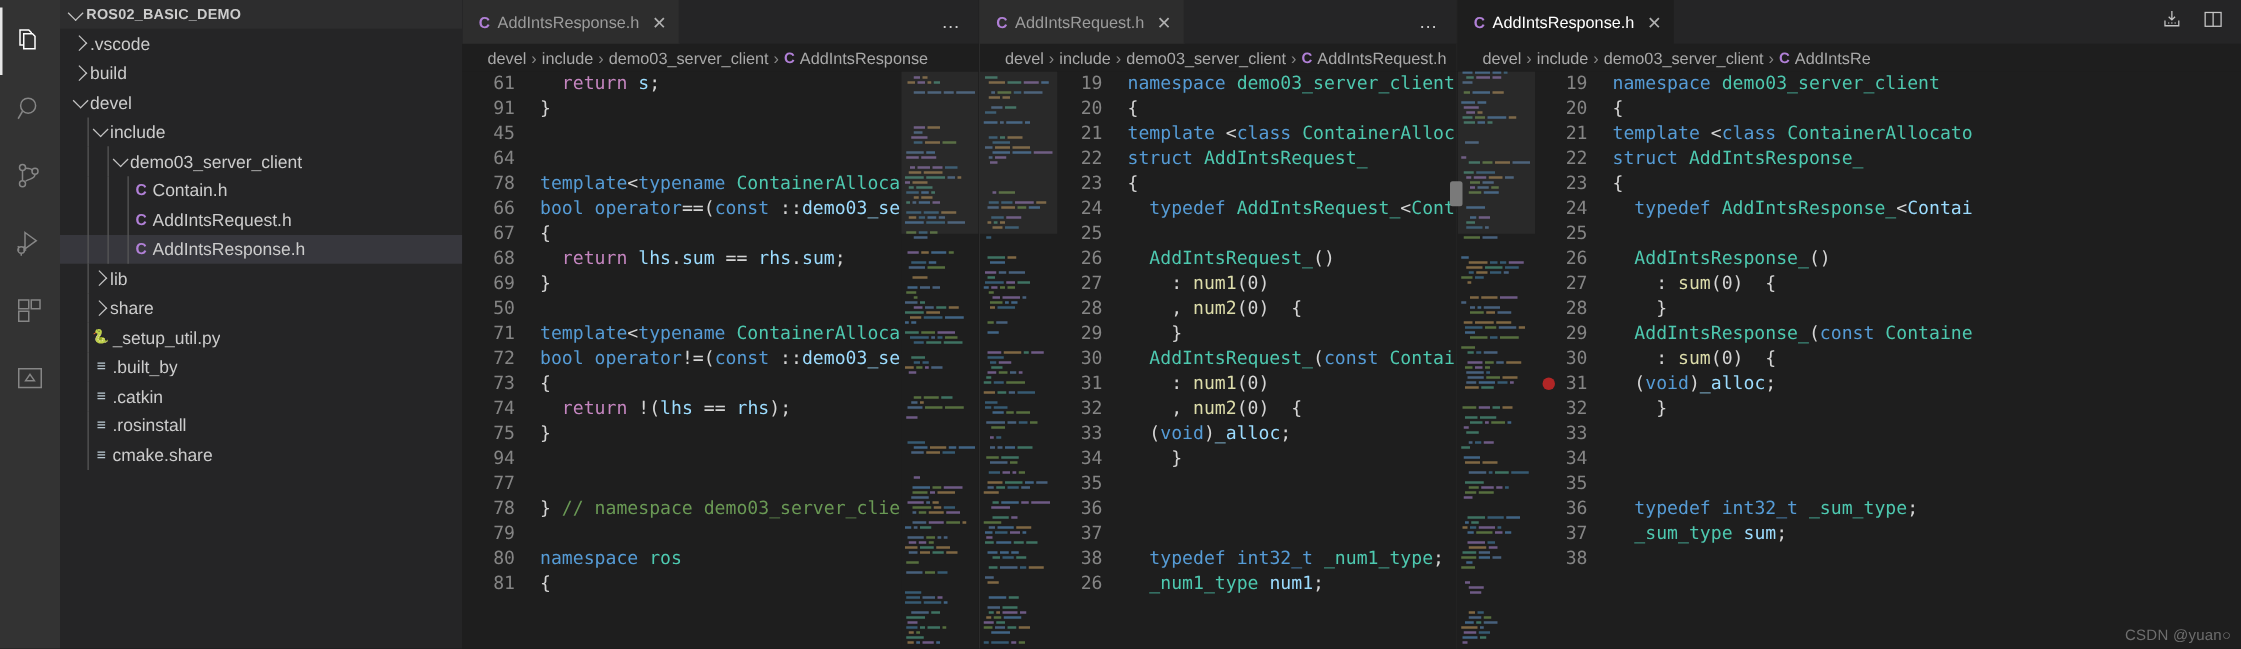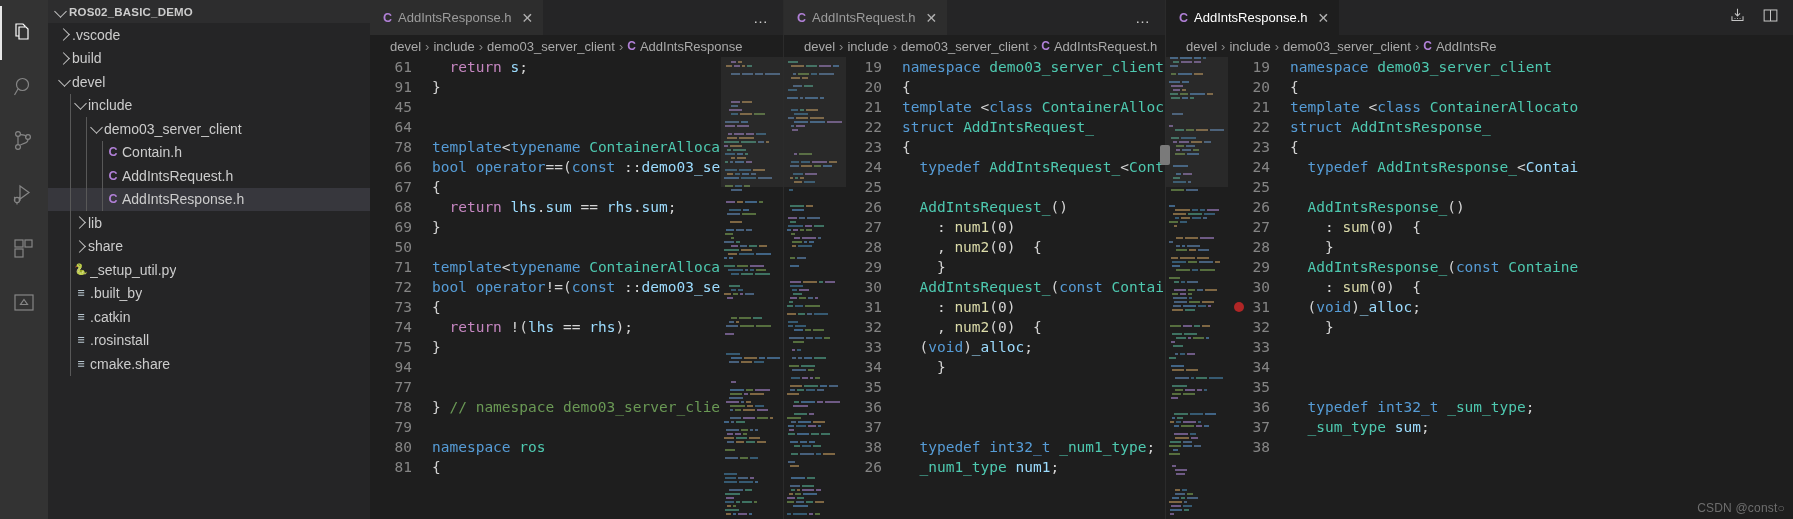--- a/index.html
+++ b/index.html
@@ -1585,19 +1585,19 @@
             <div class="ln" style="position: relative;">31<span class="bp" style="top: 5px;"></span></div>
             <div class="ln">32</div>
             <div class="ln">33</div>
             <div class="ln">34</div>
             <div class="ln">35</div>
             <div class="ln">36</div>
             <div class="ln">37</div>
             <div class="ln">38</div>
           </div>
         <div class="code" id="code-3"><div class="cl"><span style="padding-left:8px"><span class="k">namespace</span> <span class="ty">demo03_server_client</span></span></div><div class="cl"><span style="padding-left:8px"><span class="pn">{</span></span></div><div class="cl"><span style="padding-left:8px"><span class="k">template</span> <span class="pn">&lt;</span><span class="k">class</span> <span class="ty">ContainerAllocato</span></span></div><div class="cl"><span style="padding-left:8px"><span class="k">struct</span> <span class="ty">AddIntsResponse_</span></span></div><div class="cl"><span style="padding-left:8px"><span class="pn">{</span></span></div><div class="cl"><span style="padding-left:8px">  <span class="k">typedef</span> <span class="ty">AddIntsResponse_</span><span class="pn">&lt;</span><span class="va">Contai</span></span></div><div class="cl"><span style="padding-left:8px"></span></div><div class="cl"><span style="padding-left:8px">  <span class="ty">AddIntsResponse_</span><span class="pn">()</span></span></div><div class="cl"><span style="padding-left:8px">    <span class="pn">:</span> <span class="fn">sum</span><span class="pn">(</span><span class="pn">0</span><span class="pn">)</span>  <span class="pn">{</span></span></div><div class="cl"><span style="padding-left:8px">    <span class="pn">}</span></span></div><div class="cl"><span style="padding-left:8px">  <span class="ty">AddIntsResponse_</span><span class="pn">(</span><span class="k">const</span> <span class="ty">Containe</span></span></div><div class="cl"><span style="padding-left:8px">    <span class="pn">:</span> <span class="fn">sum</span><span class="pn">(</span><span class="pn">0</span><span class="pn">)</span>  <span class="pn">{</span></span></div><div class="cl"><span style="padding-left:8px">  <span class="pn">(</span><span class="k">void</span><span class="pn">)</span><span class="va">_alloc</span><span class="pn">;</span></span></div><div class="cl"><span style="padding-left:8px">    <span class="pn">}</span></span></div><div class="cl"><span style="padding-left:8px"></span></div><div class="cl"><span style="padding-left:8px"></span></div><div class="cl"><span style="padding-left:8px"></span></div><div class="cl"><span style="padding-left:8px">  <span class="k">typedef</span> <span class="k">int32_t</span> <span class="ty">_sum_type</span><span class="pn">;</span></span></div><div class="cl"><span style="padding-left:8px">  <span class="ty">_sum_type</span> <span class="va">sum</span><span class="pn">;</span></span></div><div class="cl"><span style="padding-left:8px"></span></div></div>
-        <div class="watermark">CSDN @const○</div>
+        <div class="watermark">CSDN @yuan○</div>
       </div>
       <div class="sash" style="left:-6px; top:145px;"></div>
     </div>
 
   </div>
 </div>
 
 </body></html>

